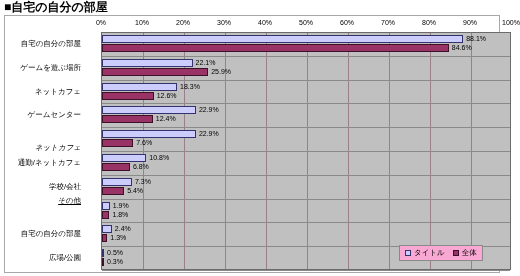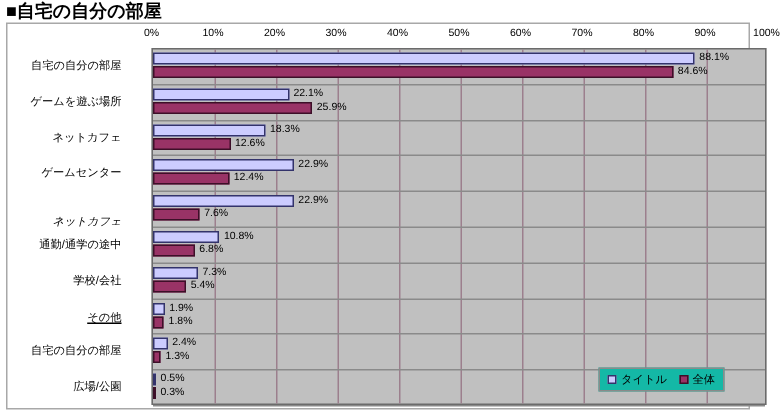--- a/index.html
+++ b/index.html
@@ -86,21 +86,21 @@
     font-size:7.5px;color:#000;
     text-align:right;
     white-space:nowrap;
     line-height:10px;
   }
 
   
   .legend{
     position:absolute;
     left:394px;top:229px;
-    background:#14b8a6;
+    background:#f9a8d4;
     border:1px solid #8a8a8a;
     padding:2px 5px;
     display:flex;align-items:center;gap:8px;
     box-sizing:border-box;
   }
   .legend-item{display:flex;align-items:center;gap:3px;}
   .legend-swatch{
     width:6px;height:6px;display:inline-block;
     box-sizing:border-box;border:1px solid #33336b;
   }
@@ -214,23 +214,23 @@
           </div>
         </div>
     </div>
 
     <div>
         <div class="cat-label" style="top: 22.9px;">自宅の自分の部屋</div>
         <div class="cat-label" style="top: 46.7px;">ゲームを遊ぶ場所</div>
         <div class="cat-label" style="top: 70.5px;">ネットカフェ</div>
         <div class="cat-label" style="top: 94.3px;">ゲームセンター</div>
         <div class="cat-label" style="top: 127px; font-style: italic;">ネットカフェ</div>
-        <div class="cat-label" style="top: 141.9px;">通勤/通学の途中</div>
+        <div class="cat-label" style="top: 141.9px;">通勤/ネットカフェ</div>
         <div class="cat-label" style="top: 165.7px;">学校/会社</div>
-        <div class="cat-label" style="top: 191px; text-decoration: underline;">その他</div>
+        <div class="cat-label" style="top: 180px; text-decoration: underline;">その他</div>
         <div class="cat-label" style="top: 213.3px;">自宅の自分の部屋</div>
         <div class="cat-label" style="top: 237.1px; text-align: right;">広場/公園</div>
       </div>
 
     <div class="legend">
         <div class="legend-item">
           <span class="legend-swatch" style="background: rgb(204, 204, 255);"></span>
           <span class="legend-text">タイトル</span>
         </div>
         <div class="legend-item">

